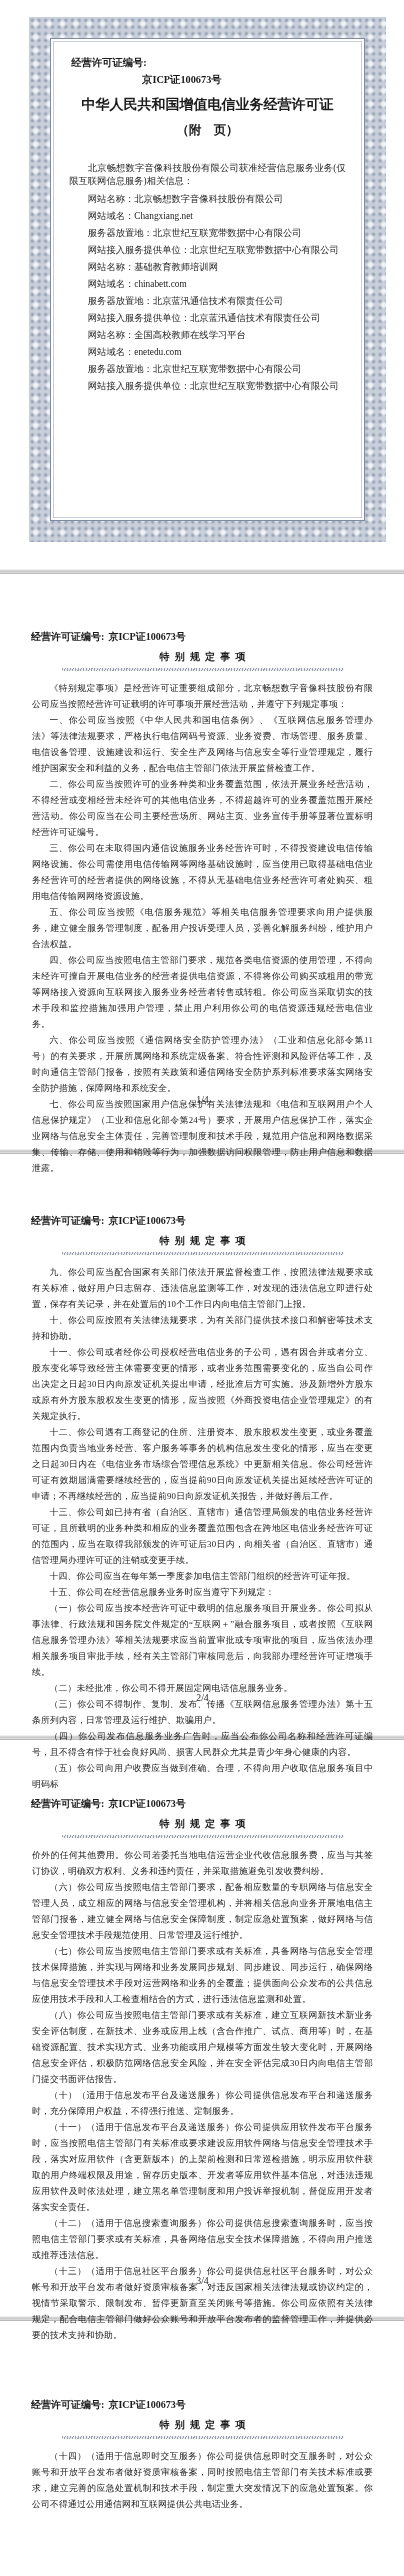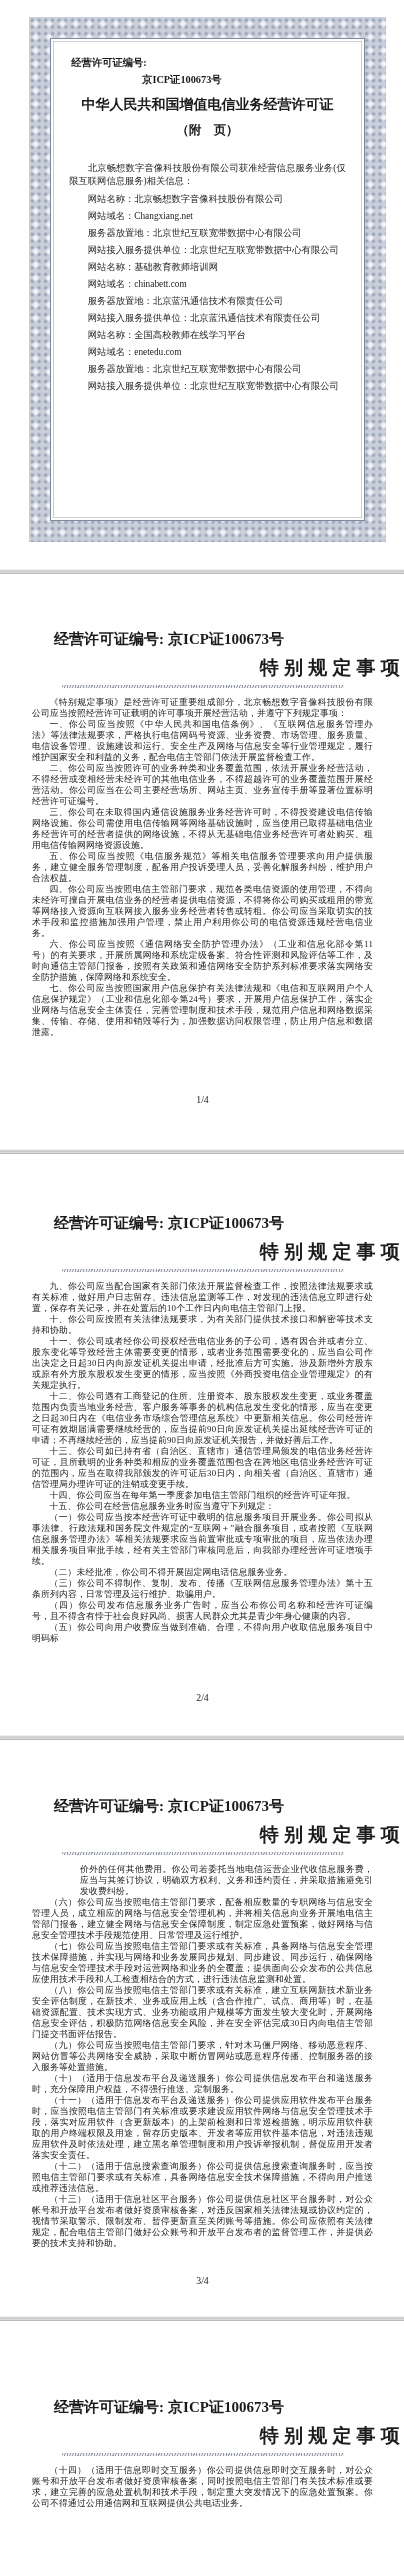--- a/index.html
+++ b/index.html
@@ -32,29 +32,29 @@
 
   
   .divider{position:absolute;left:0;width:100%;height:4.6px;box-sizing:border-box;
     background:linear-gradient(180deg,#dedede,#c7c7c7 45%,#e3e3e3);
     border-top:0.5px solid #efefef;border-bottom:0.5px solid #b9b9b9;}
   .d1{top:569px}.d2{top:1149px}.d3{top:1735px}.d4{top:2316px}
 
   
   .sp{position:absolute;left:0;width:405px;}
   .sp0{top:630px}.sp1{top:1214px}.sp2{top:1797px}.sp3{top:2398px}
-  .sp-lic{margin-left:54px;font-size:15px;font-weight:bold;}
+  .sp-lic{margin-left:31px;font-size:10px;font-weight:bold;}
   .sp-lic .num{margin-left:4.1px;}
-  .sp-title{text-align:right;font-size:19px;font-weight:bold;letter-spacing:5.2px;text-indent:5.2px;margin-top:6.2px;}
+  .sp-title{text-align:center;font-size:10px;font-weight:bold;letter-spacing:5.2px;text-indent:5.2px;margin-top:6.2px;}
   .zigzag{width:282px;height:3.6px;margin:3.6px auto 0;border-radius:1px;
     background:repeating-linear-gradient(105deg,#999fa9 0 1px,#edeef1 1px 2.6px);}
-  .sp-body{margin:8.2px 32px 0;font-size:8.8px;line-height:11px;letter-spacing:0.2px;
+  .sp-body{margin:8.2px 32px 0;font-size:8.8px;line-height:16px;letter-spacing:0.2px;
     text-align:justify;word-break:break-all;color:#171717;}
   .sp-body p{margin:0;text-indent:2em;}
-  .sp-body p.noindent{text-indent:0;margin-left:48px;}
+  .sp-body p.noindent{text-indent:0;}
   .pagenum{position:absolute;left:0;width:100%;text-align:center;font-size:9.8px;color:#222;}
   .sp0 .pagenum{top:464px}.sp1 .pagenum{top:478px}.sp2 .pagenum{top:478px}
 </style>
 </head>
 <body>
 
 <div id="canvas">
 
   <div class="cert">
     <div class="cert-inner">
@@ -129,21 +129,20 @@
 
   <div class="sp sp2">
     <div class="sp-lic"><span>经营许可证编号:</span><span class="num">京ICP证100673号</span></div>
     <div class="sp-title">特别规定事项</div>
     <div class="zigzag"></div>
     <div class="sp-body">
       <p class="noindent">价外的任何其他费用。你公司若委托当地电信运营企业代收信息服务费，应当与其签订协议，明确双方权利、义务和违约责任，并采取措施避免引发收费纠纷。</p>
       <p>（六）你公司应当按照电信主管部门要求，配备相应数量的专职网络与信息安全管理人员，成立相应的网络与信息安全管理机构，并将相关信息向业务开展地电信主管部门报备，建立健全网络与信息安全保障制度，制定应急处置预案，做好网络与信息安全管理技术手段规范使用、日常管理及运行维护。</p>
       <p>（七）你公司应当按照电信主管部门要求或有关标准，具备网络与信息安全管理技术保障措施，并实现与网络和业务发展同步规划、同步建设、同步运行，确保网络与信息安全管理技术手段对运营网络和业务的全覆盖；提供面向公众发布的公共信息应使用技术手段和人工检查相结合的方式，进行违法信息监测和处置。</p>
       <p>（八）你公司应当按照电信主管部门要求或有关标准，建立互联网新技术新业务安全评估制度，在新技术、业务或应用上线（含合作推广、试点、商用等）时，在基础资源配置、技术实现方式、业务功能或用户规模等方面发生较大变化时，开展网络信息安全评估，积极防范网络信息安全风险，并在安全评估完成30日内向电信主管部门提交书面评估报告。</p>
-      <p>（九）你公司应当按照电信主管部门要求，针对木马僵尸网络、移动恶意程序、网站仿冒等公共网络安全威胁，采取中断仿冒网站或恶意程序传播、控制服务器的接入服务等处置措施。</p>
       <p>（十）（适用于信息发布平台及递送服务）你公司提供信息发布平台和递送服务时，充分保障用户权益，不得强行推送、定制服务。</p>
       <p>（十一）（适用于信息发布平台及递送服务）你公司提供应用软件发布平台服务时，应当按照电信主管部门有关标准或要求建设应用软件网络与信息安全管理技术手段，落实对应用软件（含更新版本）的上架前检测和日常巡检措施，明示应用软件获取的用户终端权限及用途，留存历史版本、开发者等应用软件基本信息，对违法违规应用软件及时依法处理，建立黑名单管理制度和用户投诉举报机制，督促应用开发者落实安全责任。</p>
       <p>（十二）（适用于信息搜索查询服务）你公司提供信息搜索查询服务时，应当按照电信主管部门要求或有关标准，具备网络信息安全技术保障措施，不得向用户推送或推荐违法信息。</p>
       <p>（十三）（适用于信息社区平台服务）你公司提供信息社区平台服务时，对公众帐号和开放平台发布者做好资质审核备案，对违反国家相关法律法规或协议约定的，视情节采取警示、限制发布、暂停更新直至关闭账号等措施。你公司应依照有关法律规定，配合电信主管部门做好公众账号和开放平台发布者的监督管理工作，并提供必要的技术支持和协助。</p>
     </div>
     <div class="pagenum">3/4</div>
   </div>
 
   <div class="sp sp3">
     <div class="sp-lic"><span>经营许可证编号:</span><span class="num">京ICP证100673号</span></div>

